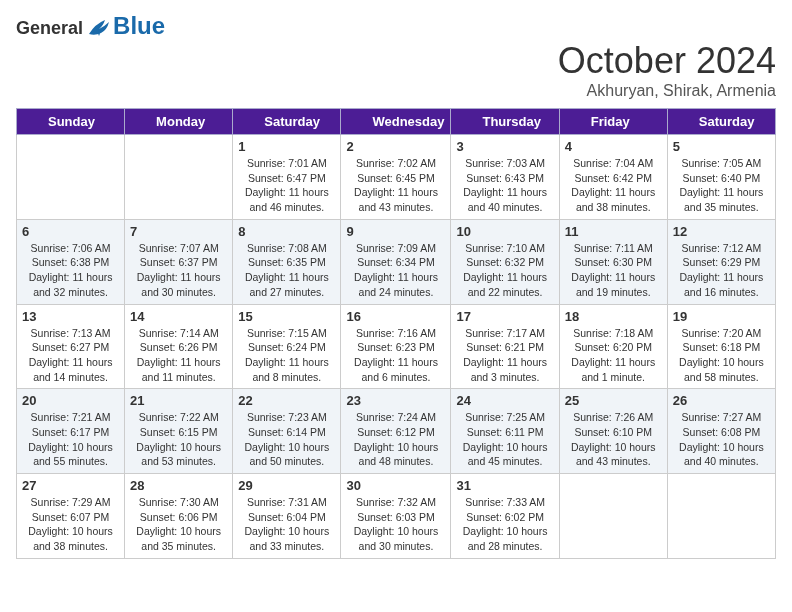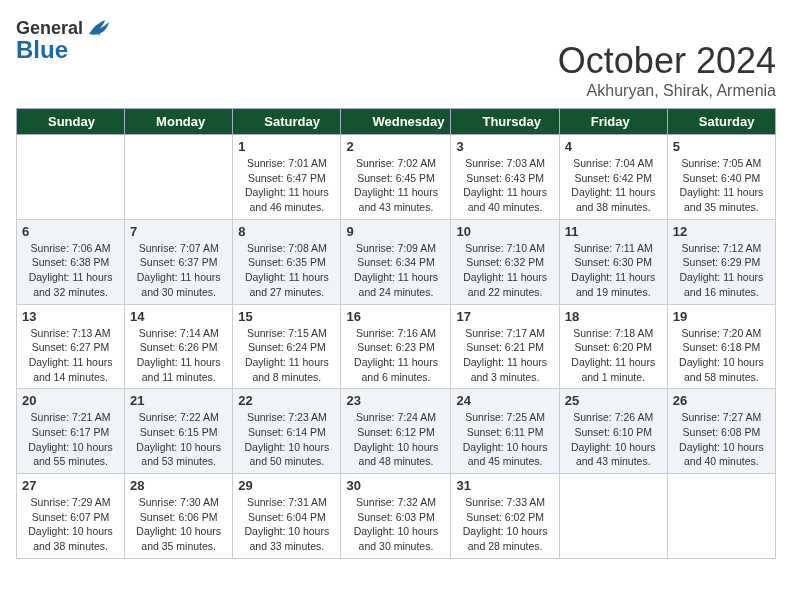--- a/index.html
+++ b/index.html
@@ -57,28 +57,28 @@
     }
     .day-info {
       font-size: 10.5px;
       color: #333;
       line-height: 1.4;
       text-align: center;
     }
     .empty-cell { background: #f9f9f9; }
     tr:nth-child(even) td { background: #f0f4f8; }
     tr:nth-child(odd) td { background: #fff; }
-    .calendar thead tr th { background: #14532d; padding-left: 31px; }
+    .calendar thead tr th { background: #4c1d95; padding-left: 31px; }
   </style>
 </head>
 <body>
 
 <div class="header">
   <div class="logo">
-    <div style="display:flex; flex-direction:column; align-items:flex-start;">
+    <div style="display:flex; align-items:flex-start;">
       <div style="display:flex; align-items:center;">
         <span class="logo-text-general">General</span>
         <svg class="logo-bird" viewBox="0 0 28 24" xmlns="http://www.w3.org/2000/svg">
           <path d="M4 18 Q10 8 20 4 Q18 10 14 13 Q20 10 24 6 Q22 14 16 17 Q10 20 4 18Z" fill="#1a6aaa"></path>
           <path d="M14 13 Q16 16 14 20 Q12 16 14 13Z" fill="#1a6aaa"></path>
         </svg>
       </div>
       <span class="logo-text-blue" style="margin-top:-4px;">Blue</span>
     </div>
   </div>

